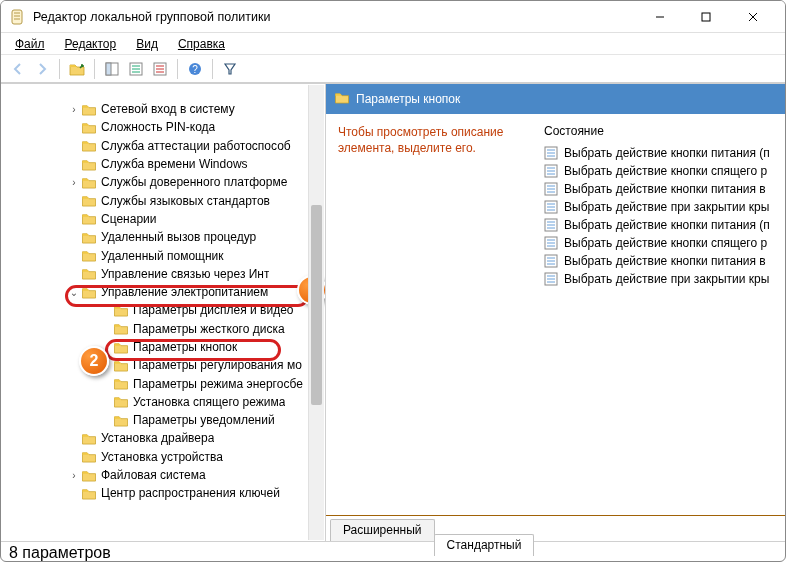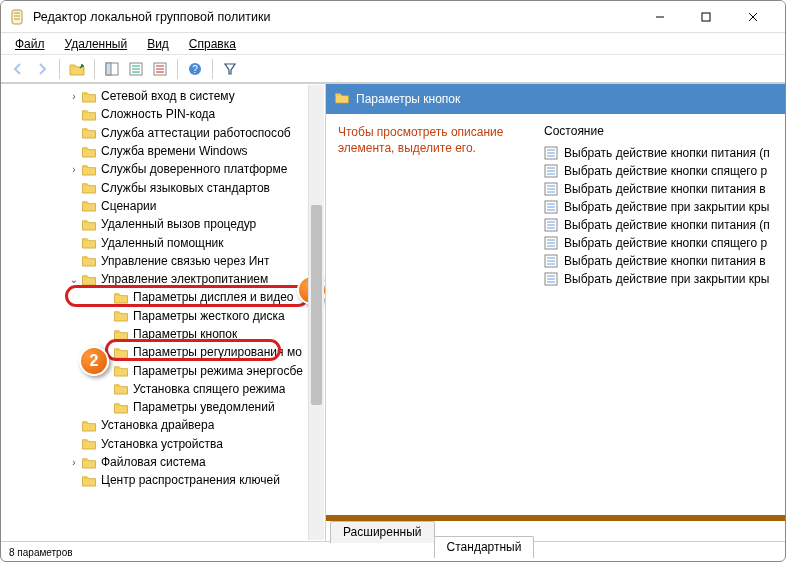--- a/index.html
+++ b/index.html
@@ -67,21 +67,21 @@
     display: flex;
     height: calc(562px - 32px - 22px - 28px - 22px);
     border-top: 1px solid #d0d0d0;
   }
   .tree-pane {
     width: 325px;
     border-right: 1px solid #d0d0d0;
     overflow: hidden;
     position: relative;
     background:#fff;
-    padding-top: 3px;
+    padding-top: 16px;
   }
   .tree-scroll { position:absolute; right:1px; top:1px; bottom:1px; width:16px; background:#f0f0f0; border-left:1px solid #e0e0e0; }
   .tree-scroll .thumb { position:absolute; left:2px; right:2px; top:120px; height:200px; background:#c0c0c0; border-radius:2px; }
   .tree-pane ul { list-style:none; margin:0; padding:0; }
   .tree-pane li { white-space:nowrap; }
   .tree-row {
     display:flex; align-items:center; height:18.3px;
     padding-left: 0; position:relative;
   }
   .tree-row .twisty { width:14px; text-align:center; color:#555; font-size:10px; display:inline-block;}
@@ -125,28 +125,28 @@
   .content-body { flex:1; display:flex; padding:10px 12px 0 12px; gap:16px; font-size:12px; overflow:hidden;}
   .content-body .desc { width:190px; color:#c2410c; line-height:1.35; }
   .content-list { flex:1; }
   .content-list .colhead { color:#000; margin-bottom:6px; }
   .content-list .item-row {
     display:flex; align-items:center; height:18px; gap:6px;
     white-space:nowrap; overflow:hidden;
   }
   .setting-icon { display:inline-flex; flex-shrink:0; }
 
-  .tabbar { height:26px; display:flex; align-items:flex-start; border-top:6px solid #a16207; padding-left:4px; background:#fff;}
+  .tabbar { height:26px; display:flex; align-items:flex-end; border-top:1px solid #a16207; padding-left:4px; background:#fff;}
   .tab { height:22px; padding:3px 12px 0; border:1px solid #c0c0c0; border-bottom:none; margin-right:-1px; font-size:12px; background:#fff; border-radius:2px 2px 0 0;}
   .tab.active { background:#fff; position:relative; top:15px; }
   .tab:not(.active) { background:#f3f3f3; }
 
   .statusbar {
     height:22px; display:flex; align-items:center;
-    padding:0 8px; border-top:1px solid #d0d0d0; font-size:10px;
+    padding:0 8px; border-top:1px solid #d0d0d0; font-size:16px;
   }
 
   
   svg.folder { width:16px; height:13px; }
   svg.setting { width:14px; height:14px; }
 </style>
 </head>
 <body>
 
 <svg width="0" height="0" style="position:absolute">
@@ -187,21 +187,21 @@
   <div class="win-btn close">
       <svg width="10" height="10">
         <line x1="1" y1="1" x2="9" y2="9" stroke="#000"></line>
         <line x1="9" y1="1" x2="1" y2="9" stroke="#000"></line>
       </svg>
     </div>
 </div>
 
 <div class="menubar">
   <span><u>Файл</u></span>
-  <span><u>Удаленный</u></span>
+  <span><u>Редактор</u></span>
   <span><u>Вид</u></span>
   <span><u>Справка</u></span>
 </div>
 
 <div class="toolbar">
   <div class="tbtn disabled">
       <svg width="14" height="14">
         <path d="M9 2 L4 7 L9 12" fill="none" stroke="#1060c0" stroke-width="2"></path>
       </svg>
     </div>

